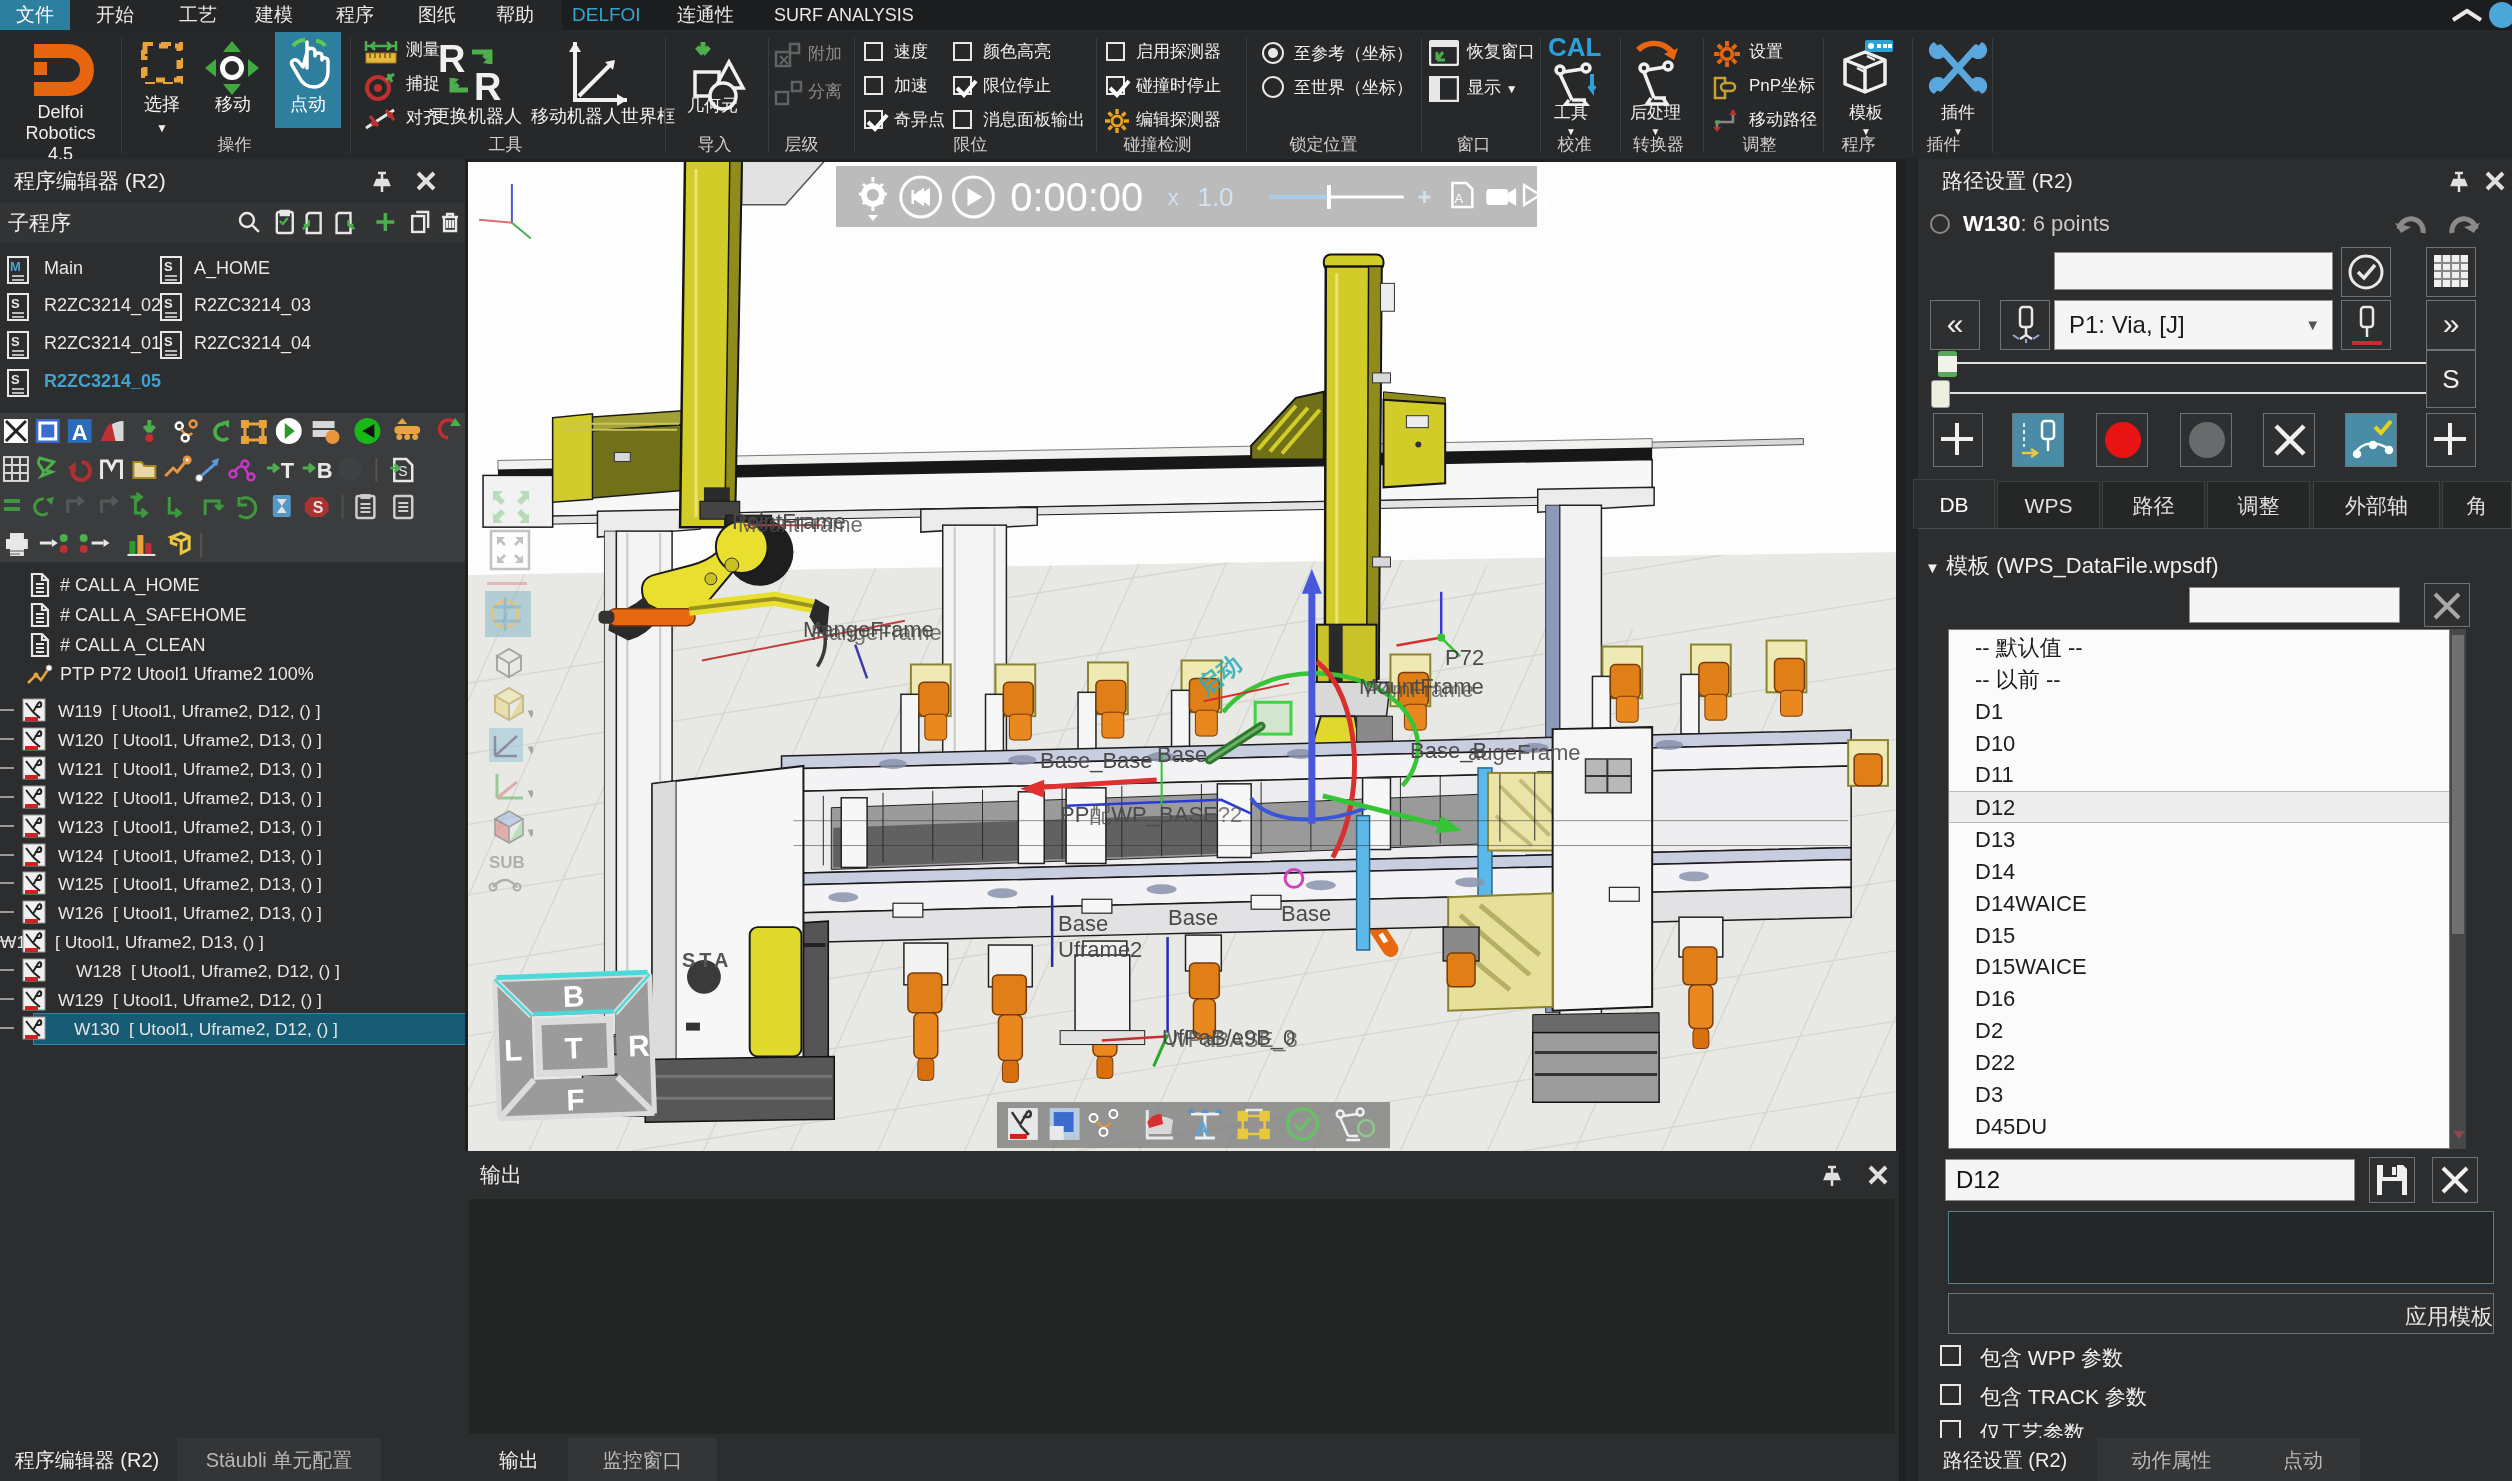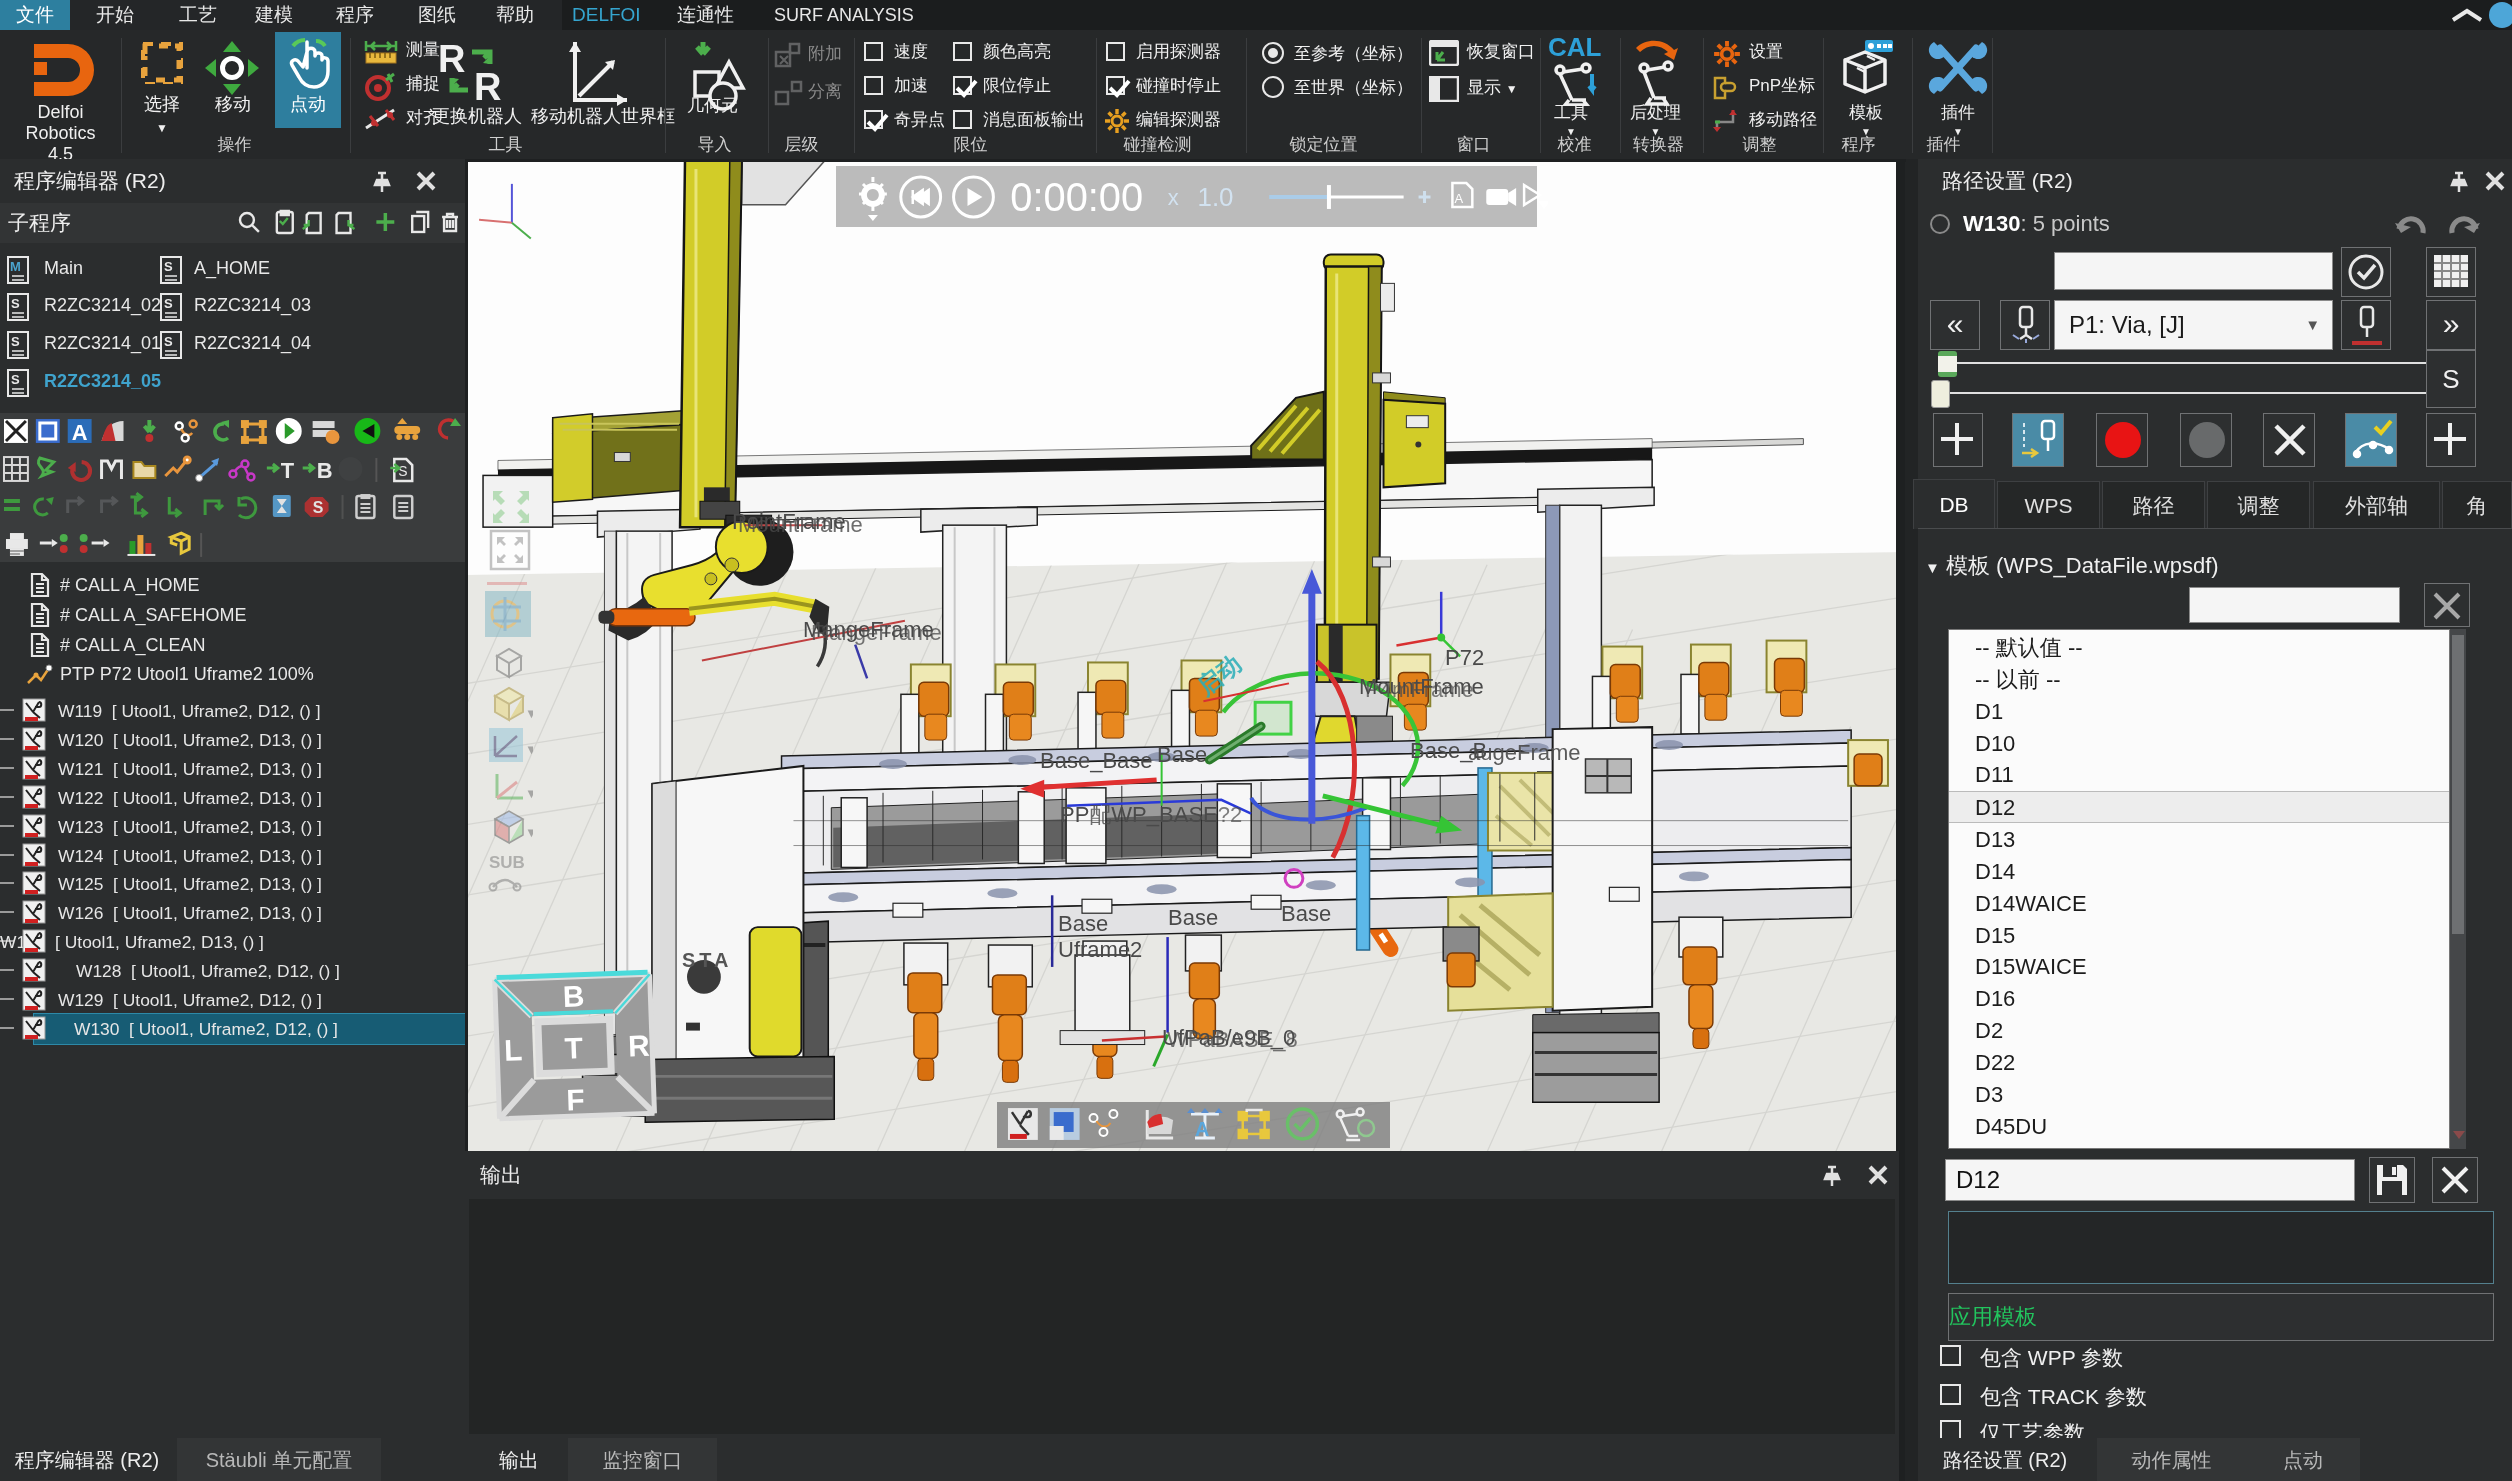--- a/index.html
+++ b/index.html
@@ -1142,21 +1142,21 @@
 <div id="rightpanel">
   <div class="abs" style="left:0;top:0;width:13px;height:1322px;background:#222425;"></div>
   <div class="ptitle" style="left:37px;">路径设置 (R2)</div>
   <svg class="abs" style="left:544px;top:12px;" width="20" height="22" viewBox="0 0 20 22">
         <path d="M6 2 h8 M10 2 v7 M5 9 h10 l2 5 h-14 z M10 14 v7" stroke="#e0e0e0" stroke-width="2.5" fill="#e0e0e0"></path>
       </svg>
   <svg class="abs" style="left:580px;top:12px;" width="20" height="20" viewBox="0 0 20 20">
         <path d="M2 2 L18 18 M18 2 L2 18" stroke="#e0e0e0" stroke-width="4"></path>
       </svg>
   <div class="abs" style="left:25px;top:55px;width:20px;height:20px;border:2px solid #8a8a8a;border-radius:50%;"></div>
-  <div class="abs" style="left:58px;top:52px;font-size:22px;color:#fff;"><b>W130</b><span style="color:#c8c8c8;">: 5 points</span></div>
+  <div class="abs" style="left:58px;top:52px;font-size:22px;color:#fff;"><b>W130</b><span style="color:#c8c8c8;">: 6 points</span></div>
   <svg class="abs" style="left:488px;top:50px;" width="40" height="30" viewBox="0 0 40 30">
         <path d="M30 24 a12 12 0 1 0 -24 -4" fill="none" stroke="#8a8a8a" stroke-width="5"></path>
         <path d="M2 14 l6 10 10-6 z" fill="#8a8a8a"></path>
       </svg>
   <svg class="abs" style="left:537px;top:50px;" width="40" height="30" viewBox="0 0 40 30">
         <path d="M10 24 a12 12 0 1 1 24 -4" fill="none" stroke="#8a8a8a" stroke-width="5"></path>
         <path d="M38 14 l-6 10 -10-6 z" fill="#8a8a8a"></path>
       </svg>
   <div class="whiteinput" style="left:149px;top:93px;width:279px;height:38px;"></div>
   <div class="btn" style="left:436px;top:88px;width:50px;height:50px;"><svg width="46" height="46" style="margin:1px;" viewBox="0 0 46 46">
@@ -1264,21 +1264,21 @@
   <div class="btn" style="left:464px;top:998px;width:46px;height:46px;"><svg width="38" height="38" style="margin:3px;" viewBox="0 0 38 38">
           <path d="M4 4 h26 l4 4 v26 h-30 z" fill="#f0f0f0"></path>
           <rect x="10" y="4" width="14" height="12" fill="#2d2f30"></rect>
           <rect x="19" y="6" width="4" height="8" fill="#f0f0f0"></rect>
           <rect x="9" y="20" width="20" height="14" fill="#2d2f30"></rect>
         </svg></div>
   <div class="btn" style="left:527px;top:998px;width:46px;height:46px;"><svg width="38" height="38" style="margin:3px;" viewBox="0 0 38 38">
           <path d="M7 7 L31 31 M31 7 L7 31" stroke="#f0f0f0" stroke-width="4"></path>
         </svg></div>
   <div class="abs" style="left:43px;top:1052px;width:546px;height:73px;background:#242627;border:1px solid #54808e;"></div>
-  <div class="btn" style="left:43px;top:1134px;width:546px;height:48px;color:#22c55e;font-size:22px;text-align:left;line-height:46px;">应用模板</div>
+  <div class="btn" style="left:43px;top:1134px;width:546px;height:41px;color:#e5e5e5;font-size:22px;text-align:right;line-height:46px;">应用模板</div>
   <div class="abs" style="left:35px;top:1186px;width:21px;height:21px;border:2px solid #e8e8e8;"></div>
   <div class="abs" style="left:75px;top:1185px;color:#f0f0f0;font-size:21px;">包含 WPP 参数</div>
   <div class="abs" style="left:35px;top:1225px;width:21px;height:21px;border:2px solid #e8e8e8;"></div>
   <div class="abs" style="left:75px;top:1224px;color:#f0f0f0;font-size:21px;">包含 TRACK 参数</div>
   <div class="abs" style="left:35px;top:1261px;width:21px;height:21px;border:2px solid #e8e8e8;"></div>
   <div class="abs" style="left:75px;top:1260px;color:#f0f0f0;font-size:21px;">仅工艺参数</div>
   <div class="btabstrip" style="left:13px;top:1279px;width:594px;">
     <div class="btab btabsel" style="left:0px;width:174px;">路径设置 (R2)</div>
     <div class="btab" style="left:179px;width:149px;">动作属性</div>
     <div class="btab" style="left:328px;width:114px;">点动</div>

